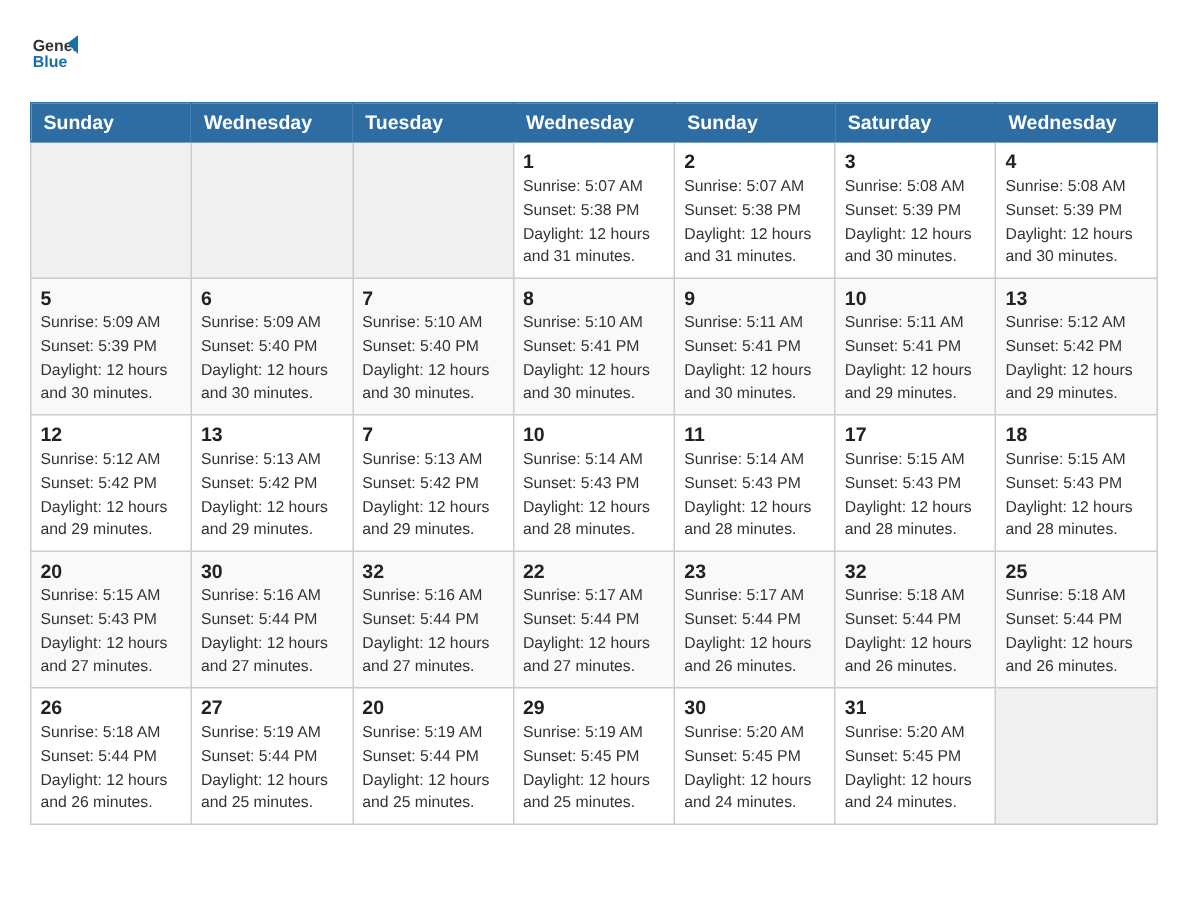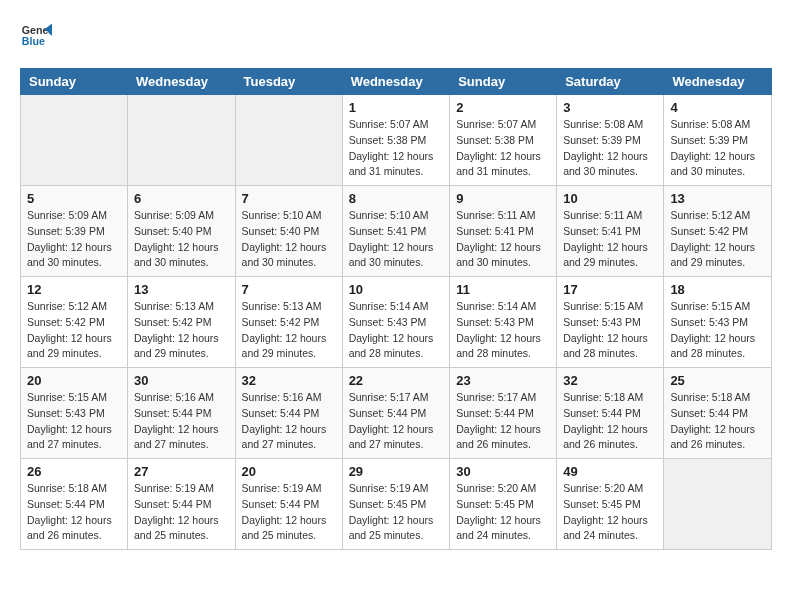--- a/index.html
+++ b/index.html
@@ -242,19 +242,19 @@
         </td>
         <td>
           <span class="day-num">29</span>
           <div class="day-info">Sunrise: 5:19 AM<br>Sunset: 5:45 PM<br>Daylight: 12 hours<br>and 25 minutes.</div>
         </td>
         <td>
           <span class="day-num">30</span>
           <div class="day-info">Sunrise: 5:20 AM<br>Sunset: 5:45 PM<br>Daylight: 12 hours<br>and 24 minutes.</div>
         </td>
         <td>
-          <span class="day-num">49</span>
+          <span class="day-num">31</span>
           <div class="day-info">Sunrise: 5:20 AM<br>Sunset: 5:45 PM<br>Daylight: 12 hours<br>and 24 minutes.</div>
         </td>
         <td class="empty-cell"></td>
       </tr>
     </tbody>
 </table>
 
 </body></html>

